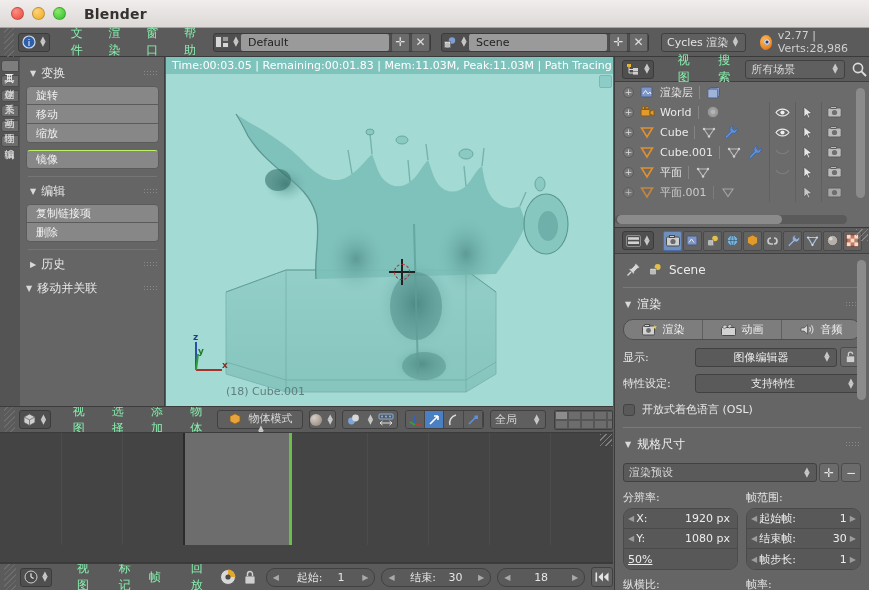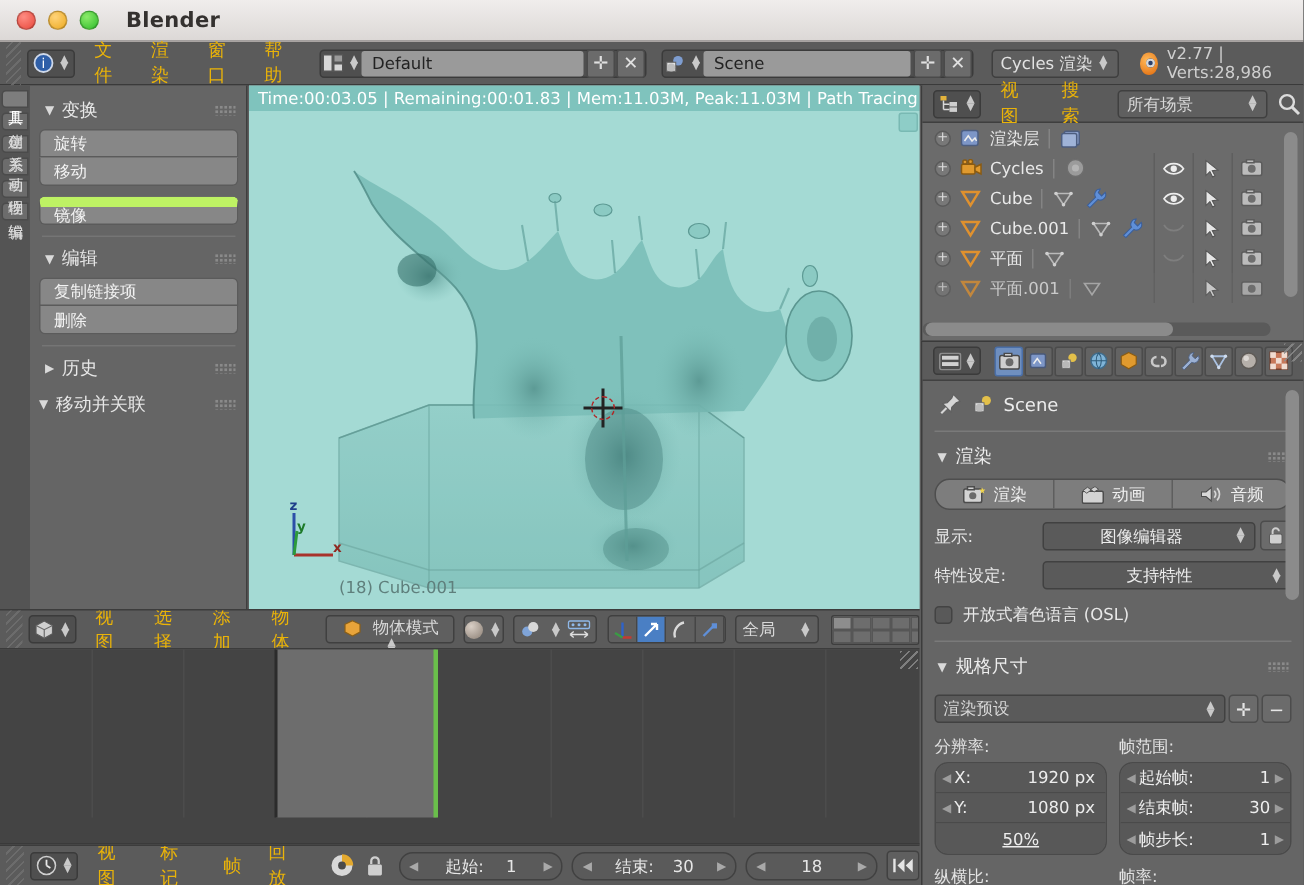--- a/index.html
+++ b/index.html
@@ -51,21 +51,21 @@
     padding:0 2px; margin:0 4px;
   }
   .icn-box{ width:16px;height:15px;display:flex;align-items:center;justify-content:center; }
   .updown {
     width:8px; display:flex; flex-direction:column; align-items:center;
     justify-content:center; line-height:5px; font-size:7px; color:#c9c9c9;
     margin-left:2px;
   }
   .menu-item {
     padding:0 9px; height:29px; display:flex; align-items:center;
-    color:#eab308; font-size:12px; cursor:default;
+    color:#86efac; font-size:12px; cursor:default;text-align:right;
   }
   .layout-field {
     display:flex; align-items:center; height:19px;
     background:#4f4f4f; border:1px solid #3b3b3b; border-radius:3px;
     margin-left:8px;
   }
   .layout-field .name {
     width:148px; height:17px; background:#9a9a9a; color:#222;
     display:flex;align-items:center; padding-left:7px;
     font-size:11px; border-radius:2px; margin:0 1px;
@@ -127,21 +127,21 @@
     background-size:3px 3px; opacity:.9;
   }
   .btn-group{ margin:0 0 7px 0; border-radius:4px; overflow:hidden; }
   .tbtn{
     height:19px; background:#878787; border:1px solid #5b5b5b;
     border-top:none; color:#f2f2f2; font-size:11px;
     display:flex; align-items:center; padding-left:9px;
   }
   .btn-group .tbtn:first-child{border-top:1px solid #5b5b5b;border-radius:4px 4px 0 0;}
   .btn-group .tbtn:last-child{border-radius:0 0 4px 4px;}
-  .btn-group.single .tbtn{border-top:7px solid #bef264;border-radius:4px;}
+  .btn-group.single .tbtn{border-top:1px solid #bef264;border-radius:4px;}
   .sep{height:1px;background:#757575;margin:2px 2px 3px 2px;}
 
   
   .viewport{
     position:absolute; left:166px; top:57px; width:447px; height:349px;
     background:#9fd7d2; overflow:hidden;
   }
   .vp-info{
     position:absolute;left:0;top:0;width:100%;height:17px;
     background:#7fc3bd;color:#fff;font-size:11px;
@@ -295,21 +295,21 @@
   .cols{display:flex;gap:8px;margin-top:8px;}
   .col{flex:1;}
   .col .sublbl{font-size:11px;color:#e2e2e2;margin-bottom:3px;}
   .numstack{border:1px solid #4a4a4a;border-radius:9px;overflow:hidden;}
   .numrow{height:20px;background:#585858;display:flex;align-items:center;justify-content:space-between;
     padding:0 4px;font-size:11px;color:#ededed;border-bottom:1px solid #4a4a4a;}
   .numrow:last-child{border-bottom:none;}
   .numrow .a{font-size:8px;color:#9c9c9c;}
   .numrow .k{flex:0 0 auto;margin-left:2px;}
   .numrow .v{margin-left:auto;margin-right:3px;}
-  .numrow.center{justify-content:center;text-decoration:underline;}
+  .numrow.center{text-decoration:underline;}
   .pr-vsb{position:absolute;right:3px;top:6px;width:9px;height:140px;background:#8b8b8b;border-radius:5px;}
 
   .corner-grip{
     position:absolute;width:12px;height:12px;
     background:repeating-linear-gradient(-45deg,#8d8d8d 0 1px,transparent 1px 4px);
     opacity:.8;
   }
 </style>
 </head>
 <body>
@@ -409,20 +409,21 @@
       <div class="panel-head">
         <span class="ttl">
           <span class="tri">▼</span>
           <span>变换</span>
         </span>
         <span class="dots"></span>
       </div>
       <div class="btn-group">
         <div class="tbtn">旋转</div>
         <div class="tbtn">移动</div>
+        <div class="tbtn">缩放</div>
       </div>
       <div class="btn-group single">
         <div class="tbtn">镜像</div>
       </div>
 
       <div class="sep"></div>
       <div class="panel-head">
         <span class="ttl">
           <span class="tri">▼</span>
           <span>编辑</span>
@@ -745,21 +746,21 @@
       <div class="ol-row">
         <span class="expand">+</span>
         <span class="ol-icon">
           <svg width="15" height="13" viewBox="0 0 15 13">
               <rect x="1" y="3.5" width="9" height="6.5" rx="1" fill="#e09a2e" stroke="#8a5b12"></rect>
               <path d="M10 5.5 L14 3.5 L14 10 L10 8 Z" fill="#e09a2e" stroke="#8a5b12"></path>
               <circle cx="3.3" cy="2" r="1.4" fill="#e09a2e" stroke="#8a5b12"></circle>
               <circle cx="7" cy="1.8" r="1.4" fill="#e09a2e" stroke="#8a5b12"></circle>
             </svg>
         </span>
-        <span>Cycles</span>
+        <span>World</span>
         <span class="ol-sepbar"></span>
         <span class="ol-icon">
           <svg width="16" height="14" viewBox="0 0 16 14">
               <circle cx="8" cy="7" r="5.6" fill="#9b9b9b" stroke="#6e6e6e"></circle>
               <circle cx="8" cy="7" r="2.4" fill="#b4b4b4"></circle>
             </svg>
         </span>
         <span class="ol-rt">
           <span class="cell">
             <svg width="15" height="11" viewBox="0 0 15 11">

